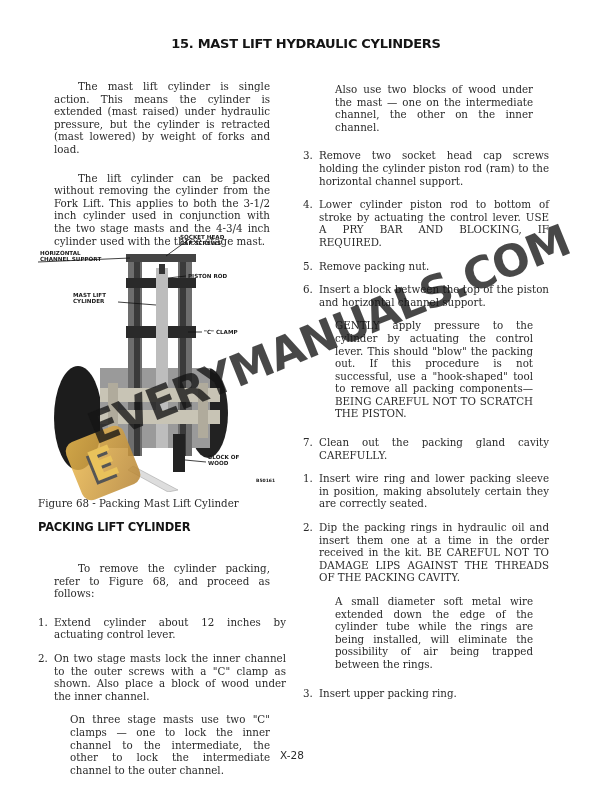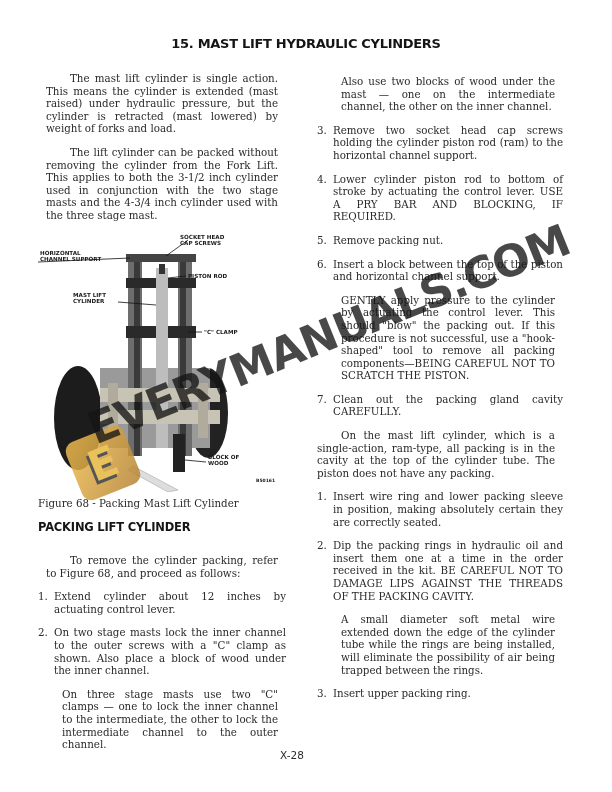--- a/index.html
+++ b/index.html
@@ -7,22 +7,22 @@
     width: 612px; height: 792px; background: #ffffff; position: relative; overflow: hidden;
     font-family: "DejaVu Serif", serif; color: #2a2a2a;
   }
   .page-title {
     position: absolute; left: 0; width: 612px; top: 36px; text-align: center;
     font-family: "DejaVu Sans", sans-serif; font-weight: bold; font-size: 13px;
     letter-spacing: -0.3px; color: #151515;
   }
   .col { position: absolute; font-size: 10.3px; line-height: 12.6px; text-align: justify; }
   .col-left { left: 38px; width: 248px; top: 64px; }
-  .col-right { left: 333px; width: 230px; top: 67px; }
-  p { margin: 8px; }
+  .col-right { left: 319px; width: 230px; top: 67px; }
+  p { margin: 16px; }
   .indent { text-indent: 24px; }
   .gap { margin-top: 11px; }
   .numbered { position: relative; padding-left: 16px; }
   .numbered .num { position: absolute; left: 0; top: 0; }
   .sub { padding-left: 16px; }
   .figure {
     position: absolute; left: 38px; top: 228px; width: 250px; height: 264px;
   }
   .figure-caption {
     position: absolute; left: 38px; top: 497px; width: 250px; font-size: 10.3px;
@@ -149,21 +149,20 @@
   </div>
   <div class="numbered gap" style="margin-left:-16px;">
     <span class="num">6.</span>
     <span>Insert a block between the top of the piston and horizontal channel support.</span>
   </div>
   <p class="gap">GENTLY apply pressure to the cylinder by actuating the control lever. This should "blow" the packing out. If this procedure is not successful, use a "hook-shaped" tool to remove all packing components—BEING CAREFUL NOT TO SCRATCH THE PISTON.</p>
   <div class="numbered gap" style="margin-left:-16px;">
     <span class="num">7.</span>
     <span>Clean out the packing gland cavity CAREFULLY.</span>
   </div>
-  <p class="indent gap" style="margin-left:-16px;">On the mast lift cylinder, which is a single-action, ram-type, all packing is in the cavity at the top of the cylinder tube. The piston does not have any packing.</p>
   <div class="numbered gap" style="margin-left:-16px;">
     <span class="num">1.</span>
     <span>Insert wire ring and lower packing sleeve in position, making absolutely certain they are correctly seated.</span>
   </div>
   <div class="numbered gap" style="margin-left:-16px;">
     <span class="num">2.</span>
     <span>Dip the packing rings in hydraulic oil and insert them one at a time in the order received in the kit. BE CAREFUL NOT TO DAMAGE LIPS AGAINST THE THREADS OF THE PACKING CAVITY.</span>
   </div>
   <p class="gap">A small diameter soft metal wire extended down the edge of the cylinder tube while the rings are being installed, will eliminate the possibility of air being trapped between the rings.</p>
   <div class="numbered gap" style="margin-left:-16px;">

